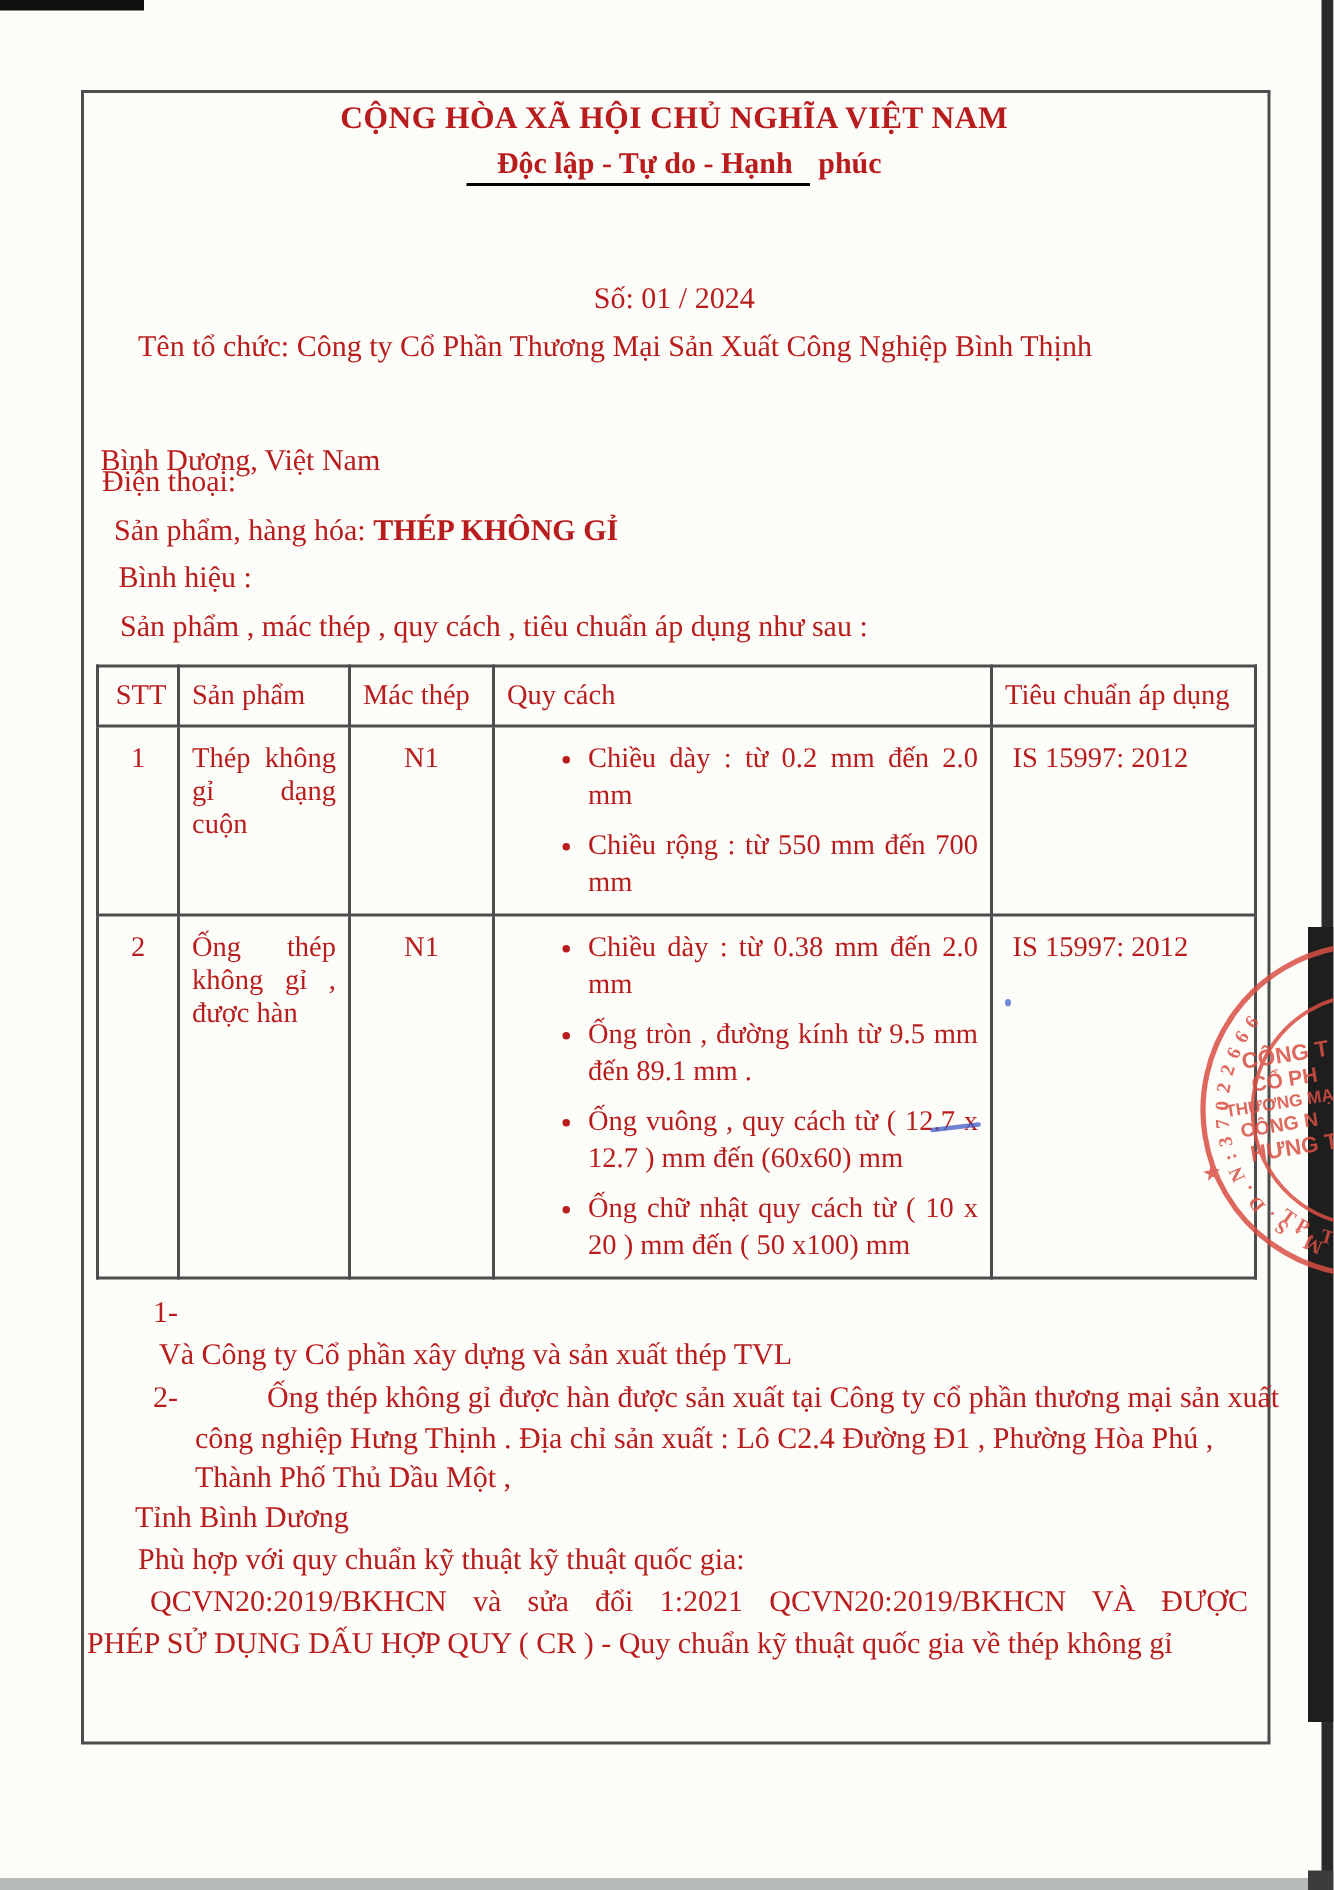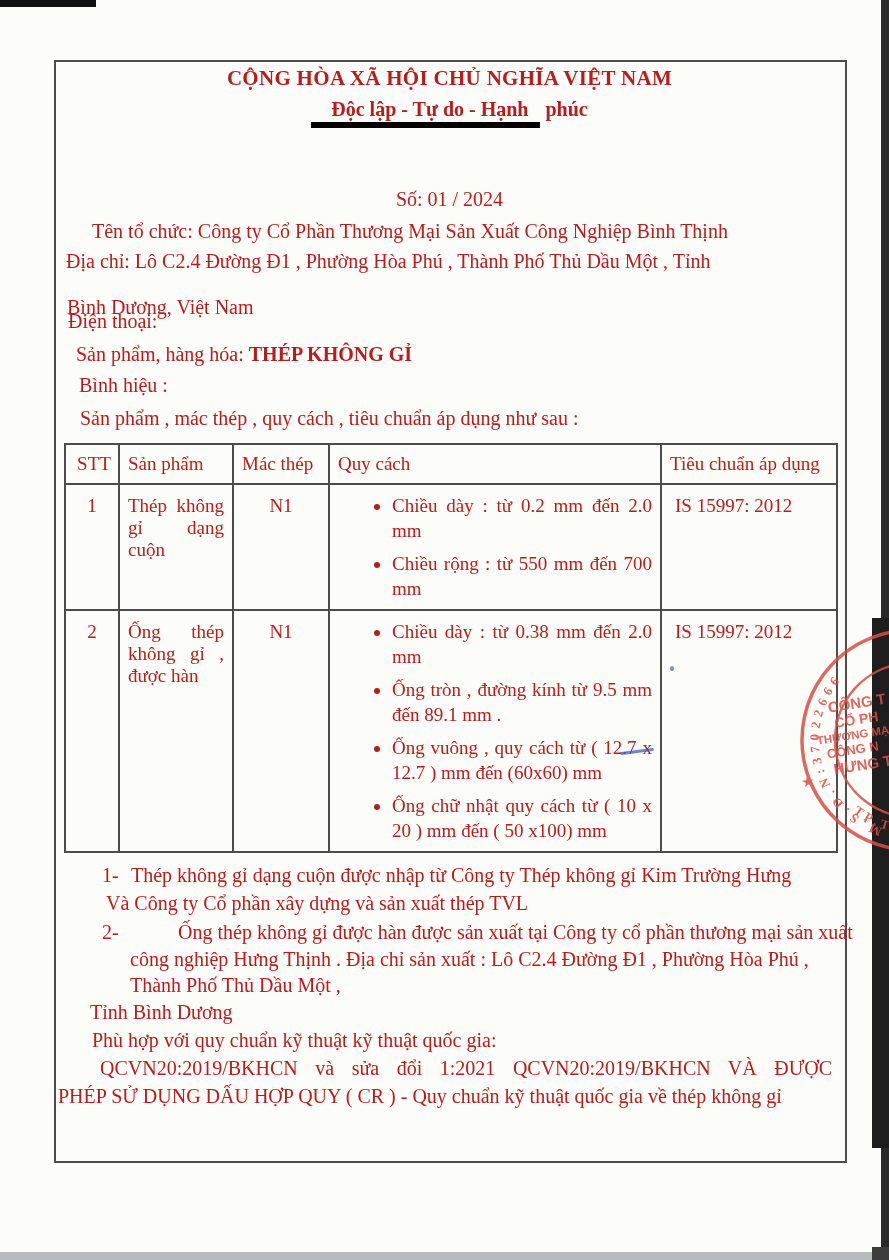--- a/index.html
+++ b/index.html
@@ -6,21 +6,21 @@
   .page {
     position:relative; width:889px; height:1260px;
     background:#fcfcf9; overflow:hidden;
     font-family:"Liberation Serif", serif; color:#b91c1c;padding-left:44px;
   }
   .abs { position:absolute; }
   .nowrap { white-space:nowrap; }
   .centerband { left:54px; width:791px; text-align:center; }
   .rep { font-size:21px; font-weight:bold; letter-spacing:.3px; }
   .motto { font-size:20px; font-weight:bold; }
-  .motto .u { display:inline-block; border-bottom:6px solid #000000; padding:0 12px 1px 20px; }
+  .motto .u { display:inline-block; border-bottom:2px solid #000000; padding:0 12px 1px 20px; }
   .motto .tail { margin-left:5px; }
   .doctitle { font-size:25px; font-weight:bold; letter-spacing:.5px; }
   .docnum { font-size:20px; }
   .bodyline { font-size:20px; }
   .bold { font-weight:bold; }
 
   
   .frame { left:54px; top:60px; width:789px; height:1099px; border:2px solid #4d4d4d; }
   .mark-tl { left:0; top:0; width:96px; height:7px; background:#111; }
   .edge-r  { left:881px; top:0; width:8px; height:1260px; background:#2a2a2a; }
@@ -69,21 +69,20 @@
   <div class="abs frame"></div>
 
   <div class="abs centerband rep" style="top:66px;">CỘNG HÒA XÃ HỘI CHỦ NGHĨA VIỆT NAM</div>
   <div class="abs centerband motto" style="top:98px;">
     <span class="u">Độc lập - Tự do - Hạnh</span><span class="tail">phúc</span>
   </div>
 
   <div class="abs centerband docnum" style="top:188px;">Số: 01 / 2024</div>
 
   <div class="abs bodyline nowrap" style="left:92px; top:220px;">Tên tổ chức: Công ty Cổ Phần Thương Mại Sản Xuất Công Nghiệp Bình Thịnh</div>
-  <div class="abs bodyline nowrap" style="left:66px; top:250px;">Địa chỉ: Lô C2.4 Đường Đ1 , Phường Hòa Phú , Thành Phố Thủ Dầu Một , Tỉnh</div>
   <div class="abs bodyline nowrap" style="left:67px; top:296px;">Bình Dương, Việt Nam</div>
   <div class="abs bodyline nowrap" style="left:68px; top:310px;">Điện thoại:</div>
   <div class="abs bodyline nowrap" style="left:76px; top:343px;">
     <span>Sản phẩm, hàng hóa:</span>
     <span class="bold">THÉP KHÔNG GỈ</span>
   </div>
   <div class="abs bodyline nowrap" style="left:79px; top:374px;">Bình hiệu :</div>
   <div class="abs bodyline nowrap" style="left:80px; top:407px;">Sản phẩm , mác thép , quy cách , tiêu chuẩn áp dụng như sau :</div>
 
   <div class="abs tblwrap">
@@ -129,21 +128,20 @@
               <li>Ống chữ nhật quy cách từ ( 10 x 20 ) mm đến ( 50 x100) mm</li>
             </ul>
           </td>
           <td class="c-std">IS 15997: 2012</td>
         </tr>
       </tbody>
     </table>
   </div>
 
   <div class="abs note nowrap" style="left:102px; top:864px;">1-</div>
-  <div class="abs note nowrap" style="left:131px; top:864px;">Thép không gỉ dạng cuộn được nhập từ Công ty Thép không gỉ Kim Trường Hưng</div>
   <div class="abs note nowrap" style="left:106px; top:892px;">Và Công ty Cổ phần xây dựng và sản xuất thép TVL</div>
 
   <div class="abs note nowrap" style="left:102px; top:921px;">2-</div>
   <div class="abs note nowrap" style="left:134px; top:921px;margin-left:44px;">Ống thép không gỉ được hàn được sản xuất tại Công ty cổ phần thương mại sản xuất</div>
   <div class="abs note nowrap" style="left:130px; top:948px;">công nghiệp Hưng Thịnh . Địa chỉ sản xuất : Lô C2.4 Đường Đ1 , Phường Hòa Phú ,</div>
   <div class="abs note nowrap" style="left:130px; top:974px;">Thành Phố Thủ Dầu Một ,</div>
 
   <div class="abs note nowrap" style="left:90px; top:1001px;">Tỉnh Bình Dương</div>
   <div class="abs note nowrap" style="left:92px; top:1029px;font-family:Liberation Serif, serif;">Phù hợp với quy chuẩn kỹ thuật kỹ thuật quốc gia:</div>
   <div class="abs note just1" style="left:100px; top:1057px; width:732px;">QCVN20:2019/BKHCN và sửa đổi 1:2021 QCVN20:2019/BKHCN VÀ ĐƯỢC</div>

